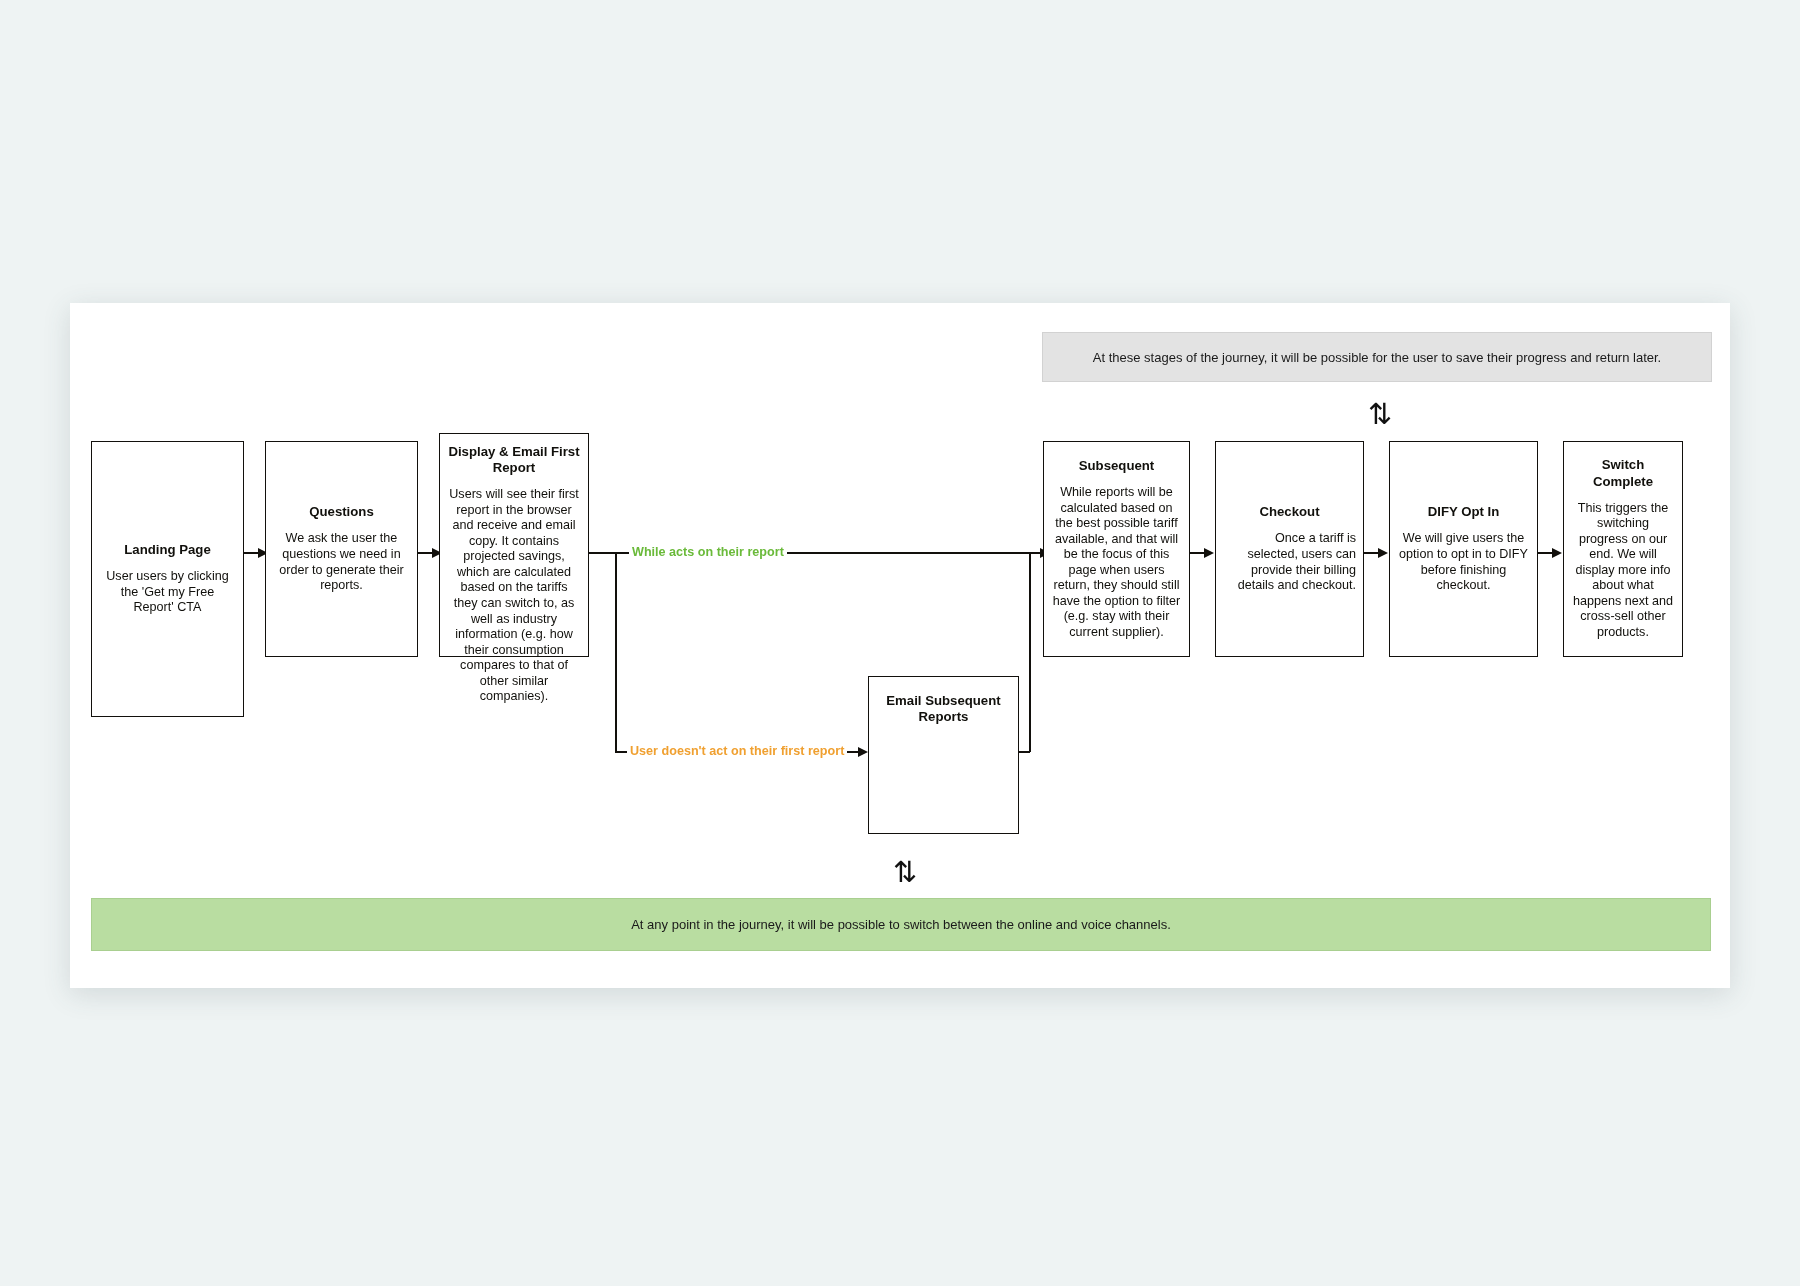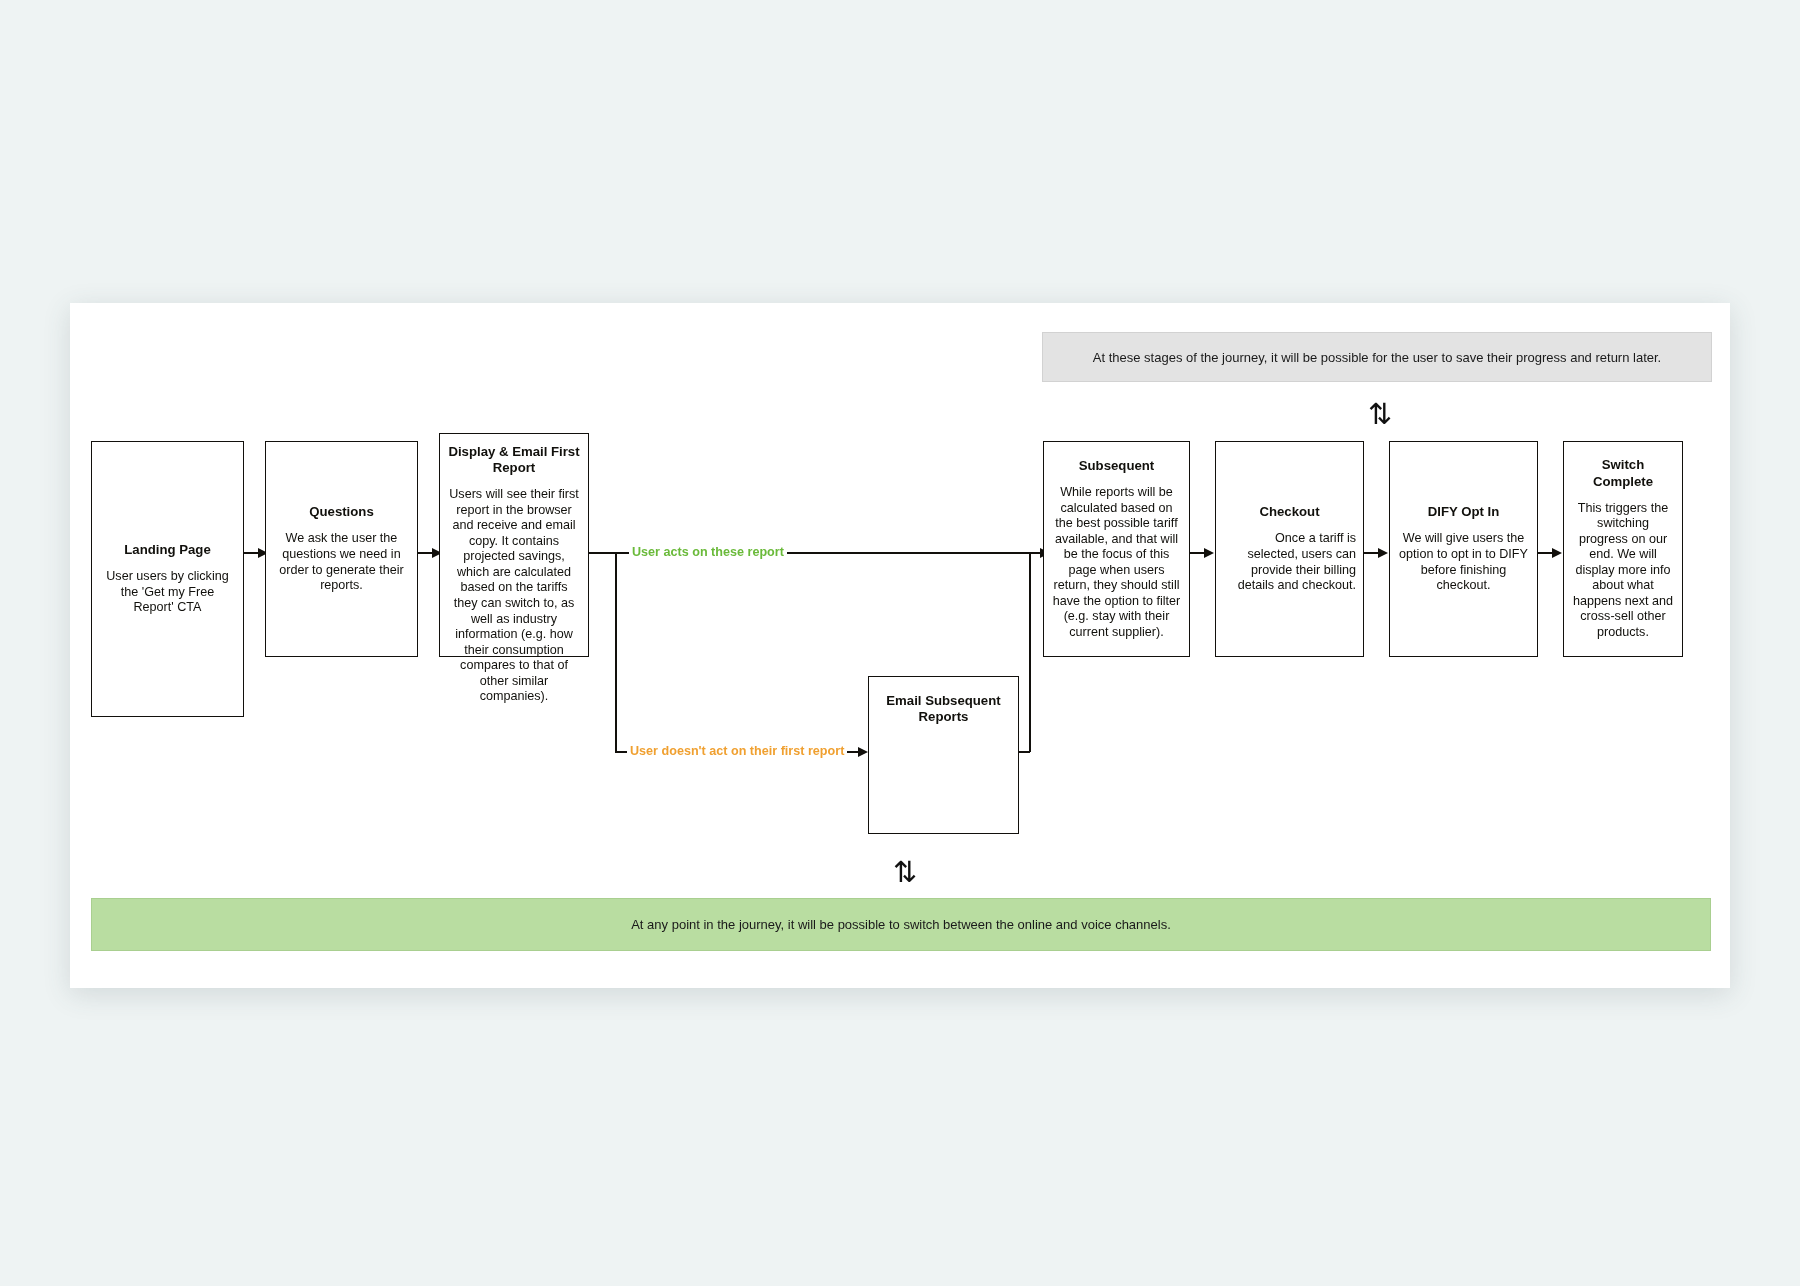--- a/index.html
+++ b/index.html
@@ -153,21 +153,21 @@
     <div class="n-title">Display &amp; Email First Report</div>
     <div class="n-body">Users will see their first report in the browser and receive and email copy. It contains projected savings, which are calculated based on the tariffs they can switch to, as well as industry information (e.g. how their consumption compares to that of other similar companies).</div>
   </div>
 
   <div class="ln-h" style="left:589px; top:552px; width:27px;"></div>
 
   <div class="ln-v" style="left:615px; top:552px; height:200px;"></div>
 
   <div class="ln-h" style="left:615px; top:552px; width:432px;"></div>
   <div class="arrowhead" style="left:1040px; top:547.5px;"></div>
-  <div class="edge-label lbl-green" style="left:629px; top:546px;">User acts on these report</div>
+  <div class="edge-label lbl-green" style="left:629px; top:546px;">While acts on their report</div>
 
   <div class="ln-h" style="left:615px; top:751px; width:250px;"></div>
   <div class="arrowhead" style="left:858px; top:746.5px;"></div>
   <div class="edge-label lbl-orange" style="left:627px; top:745px;">User doesn't act on their first report</div>
 
   <div class="node" style="left:868px; top:676px; width:151px; height:158px; justify-content:flex-start; padding-top:16px;">
     <div class="n-title">Email Subsequent Reports</div>
   </div>
 
   <div class="ln-h" style="left:1019px; top:751px; width:11px;"></div>

